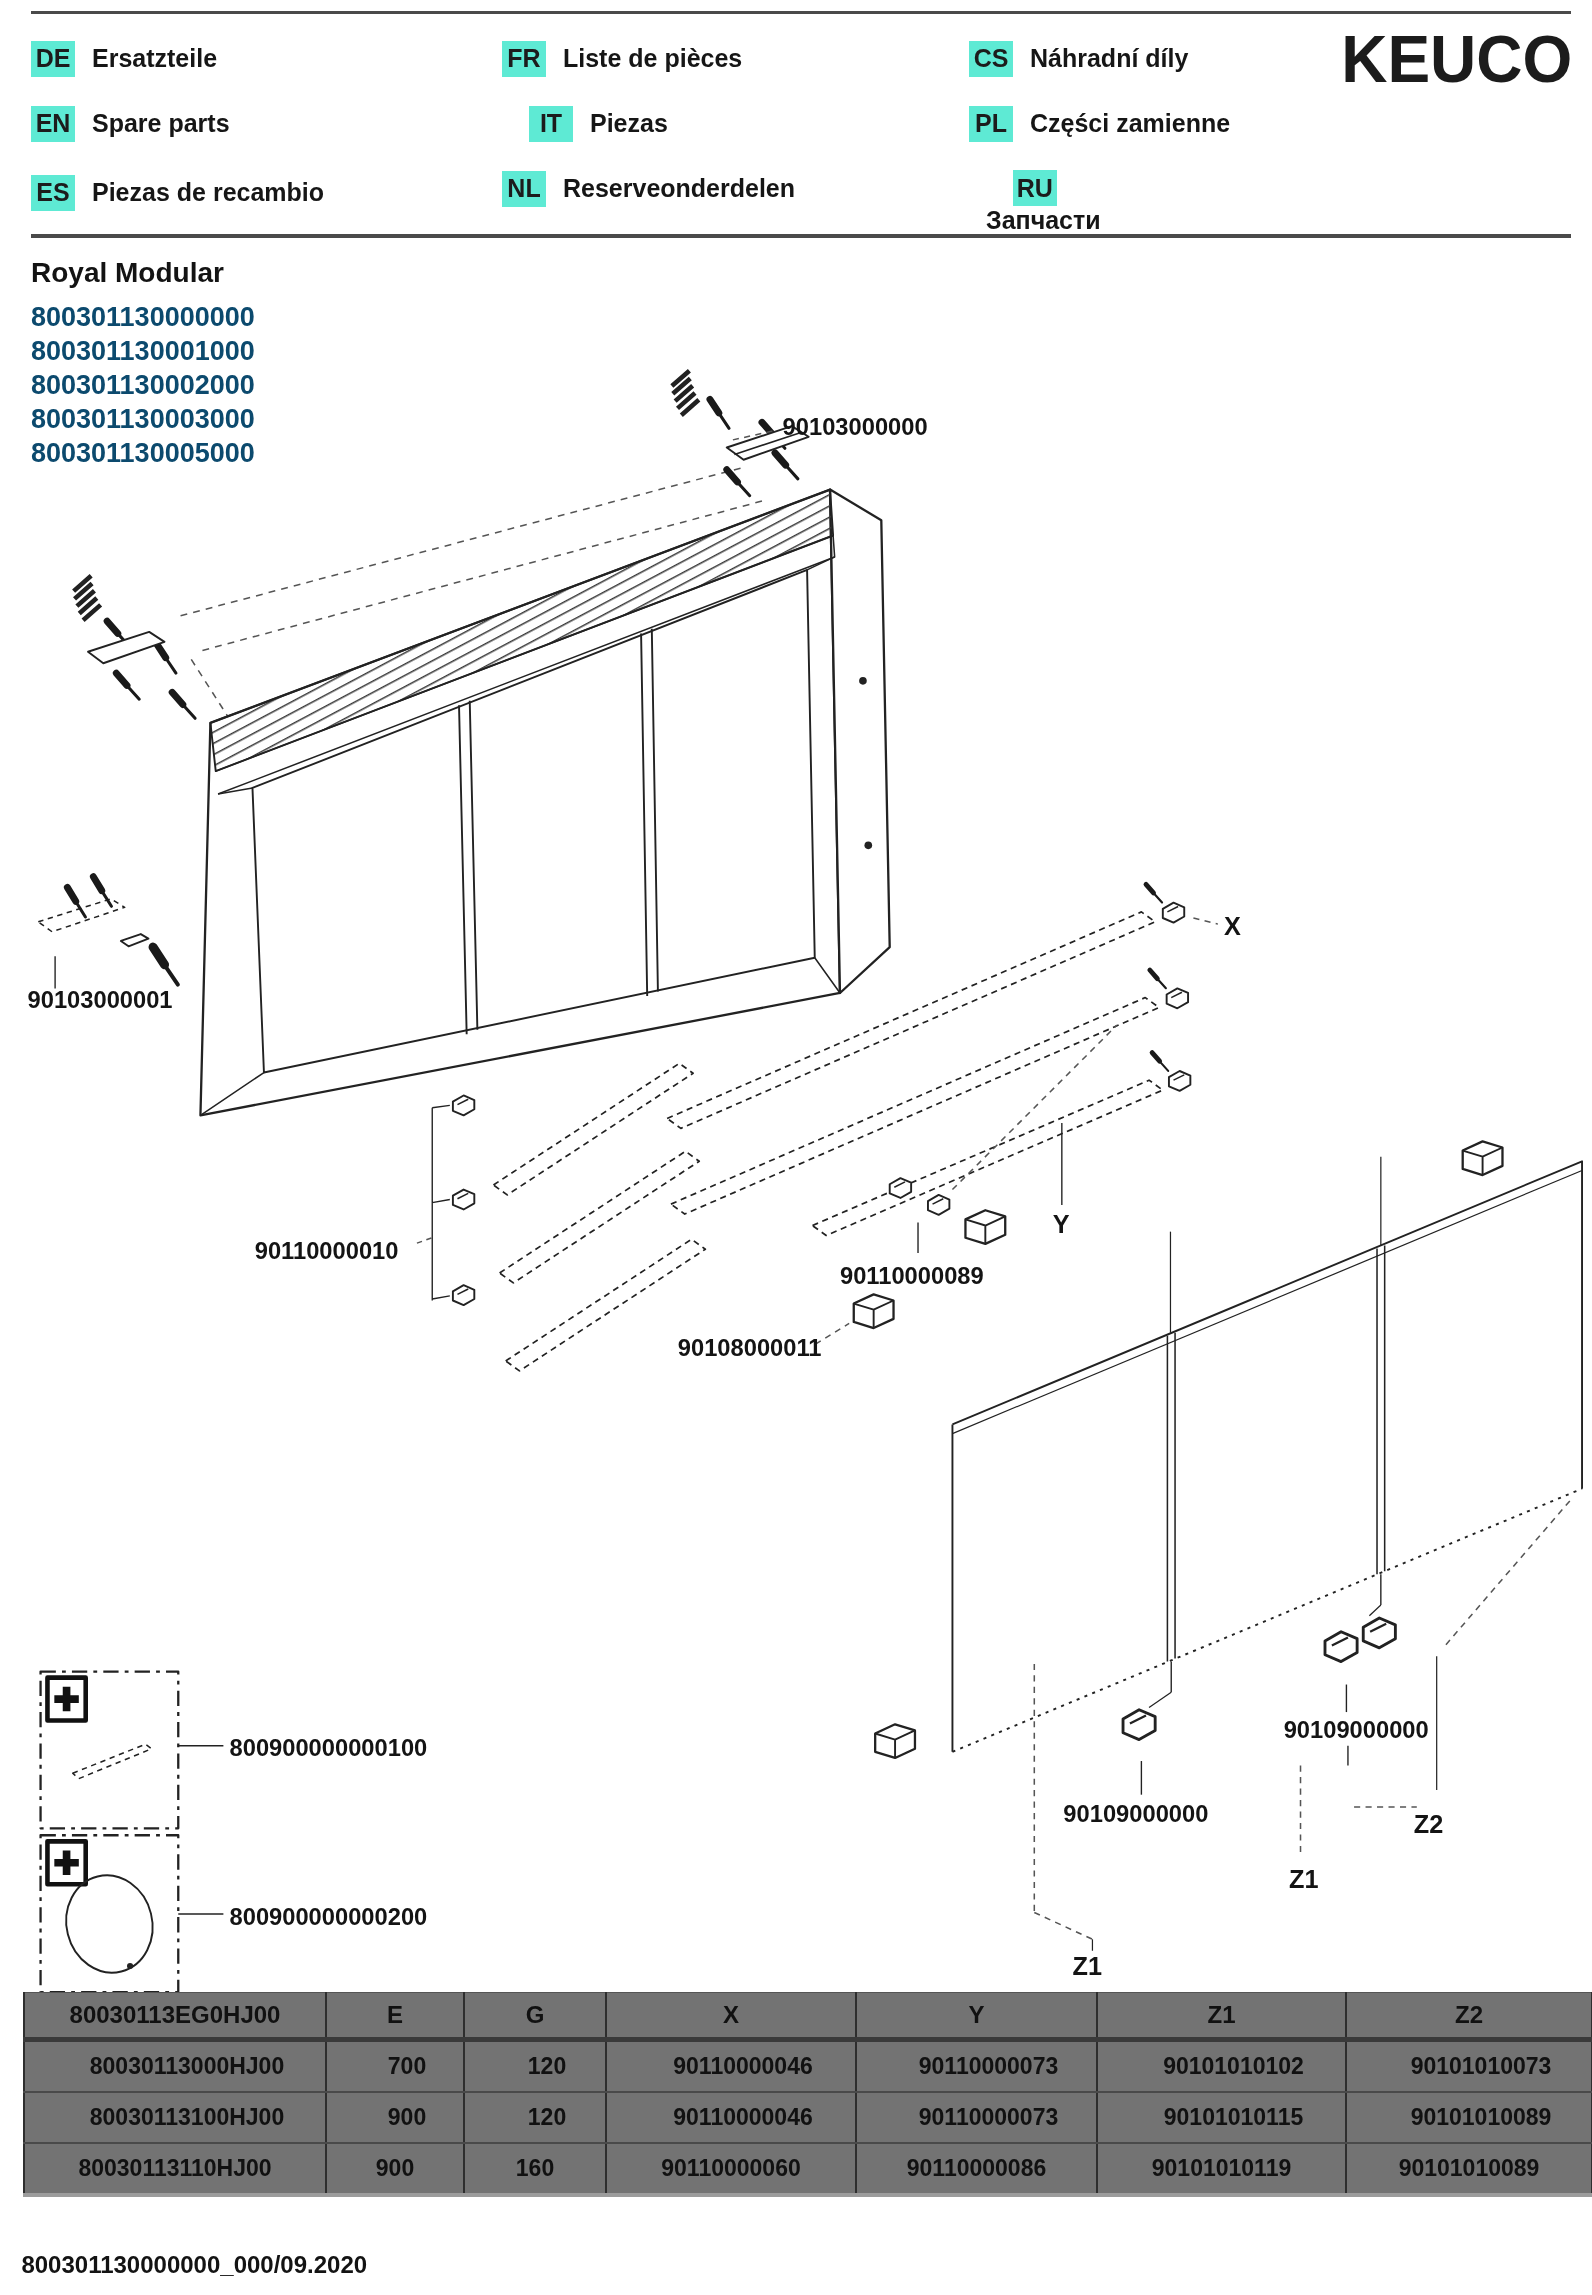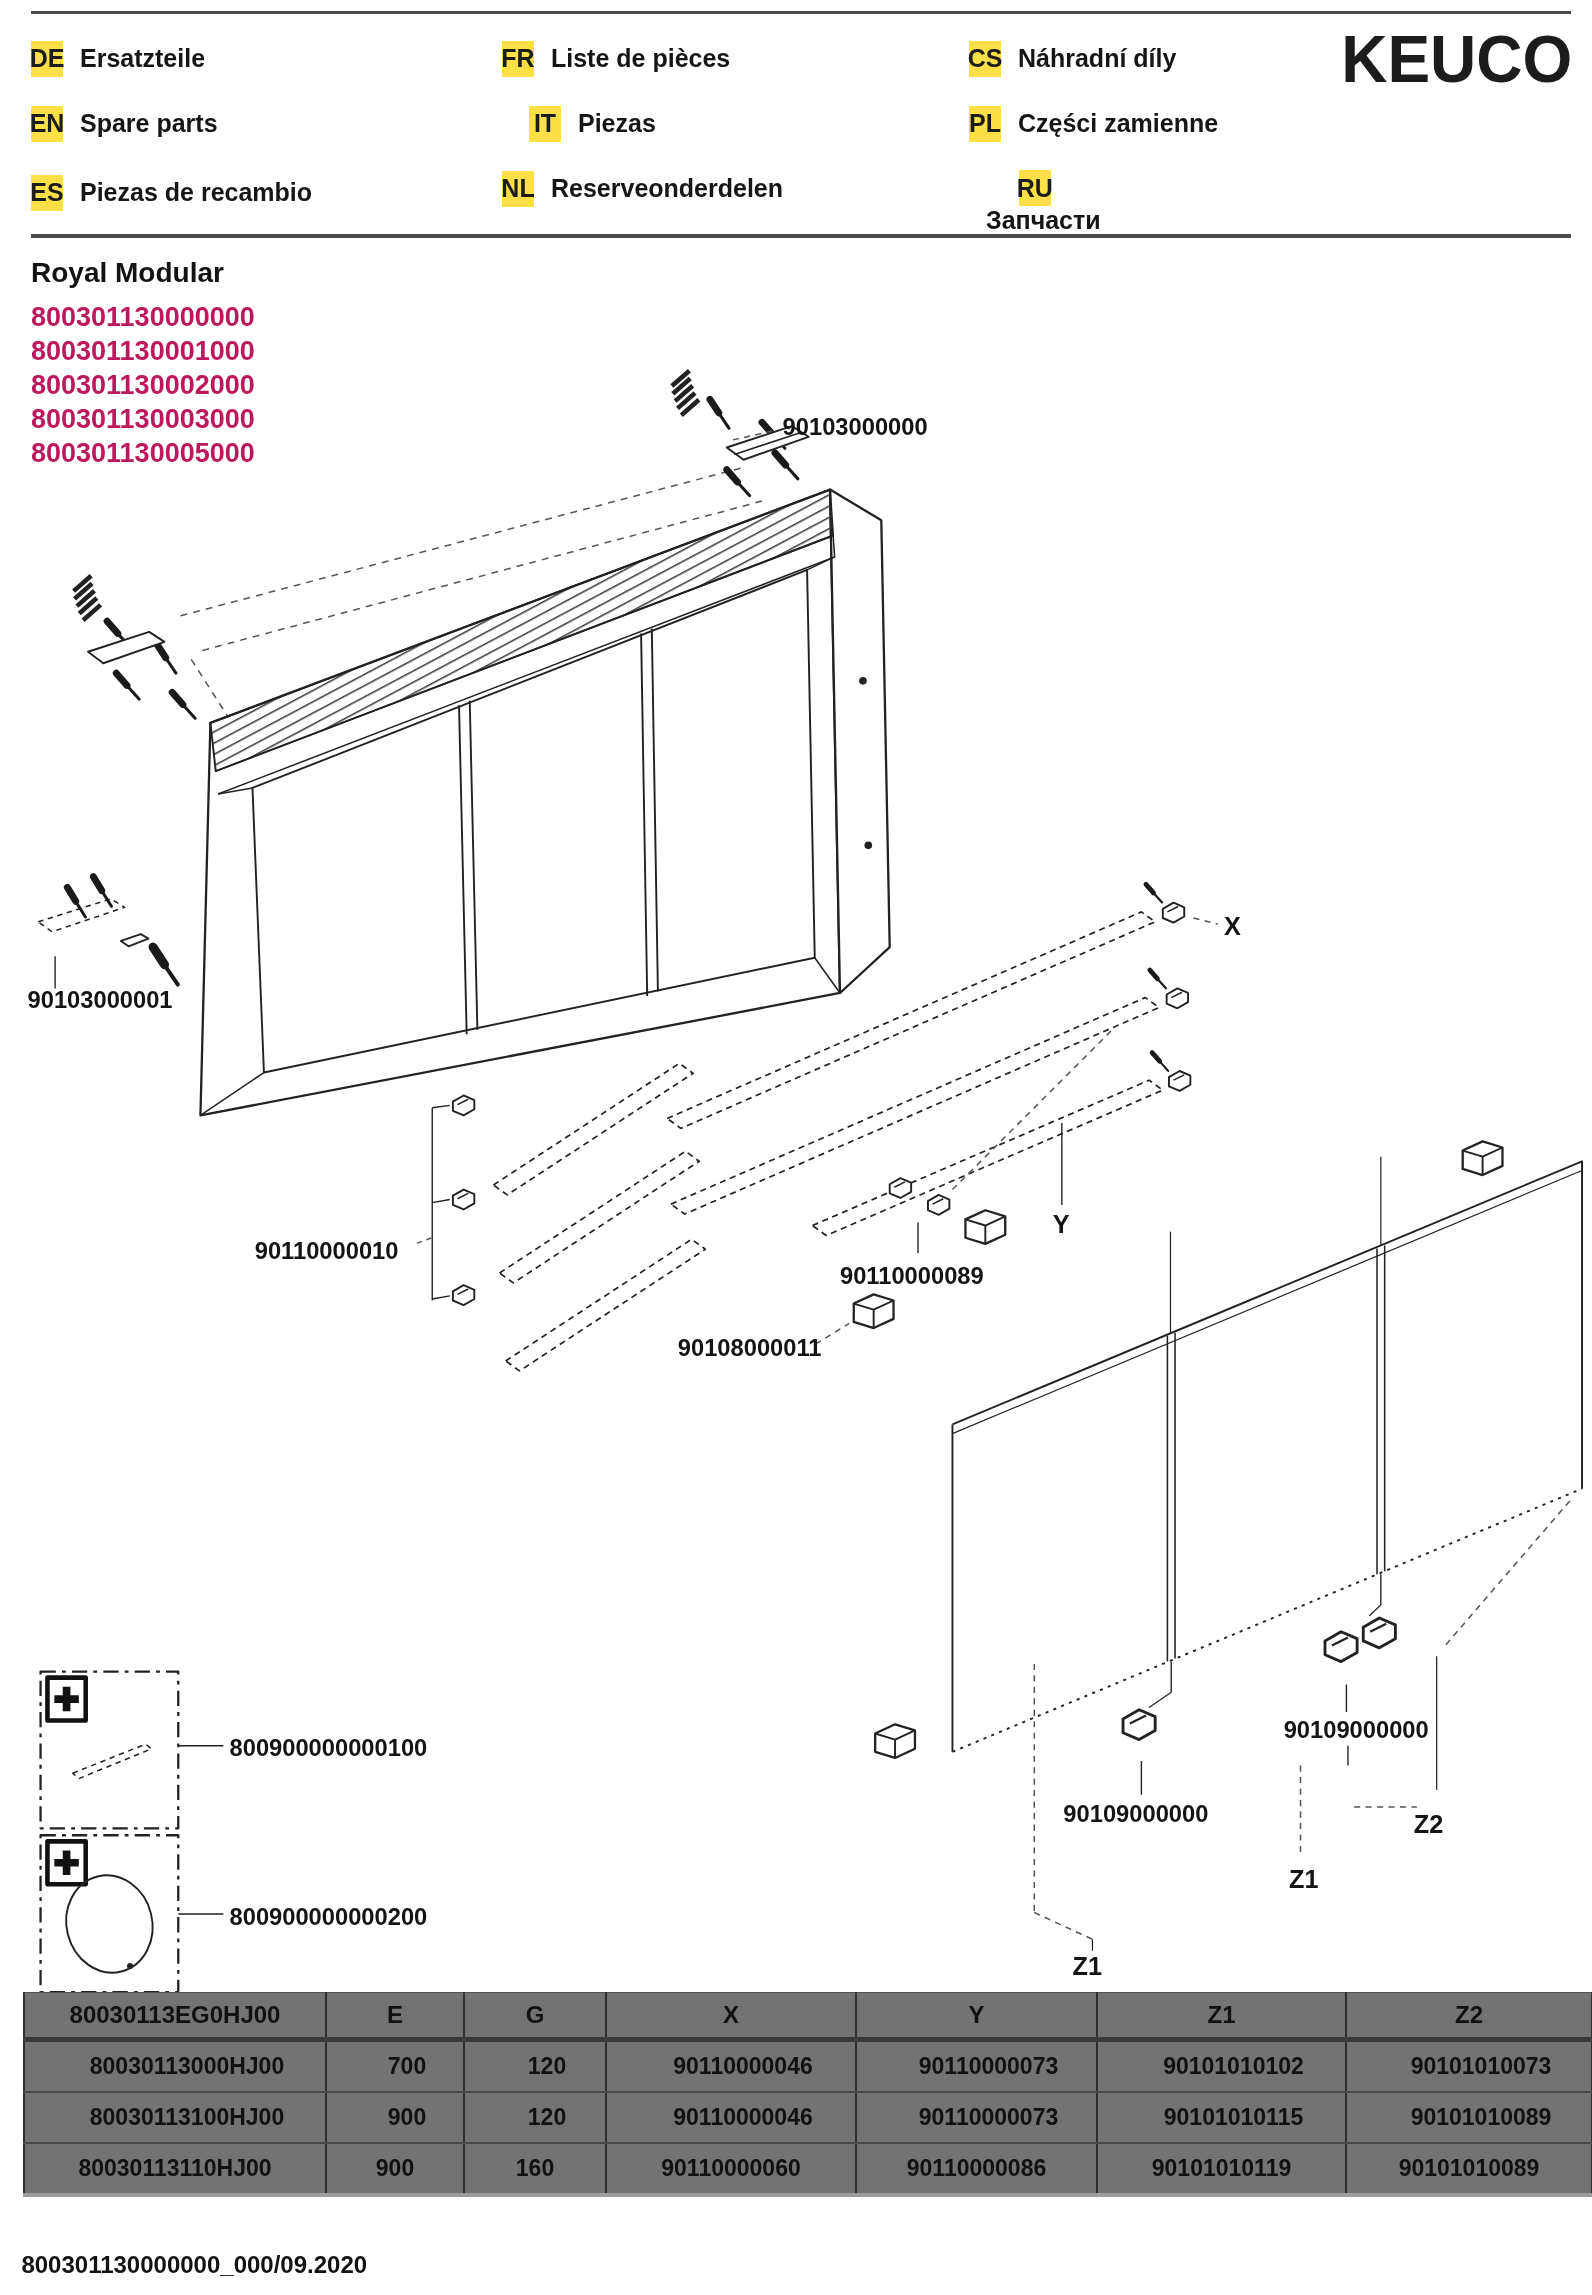--- a/index.html
+++ b/index.html
@@ -6,30 +6,30 @@
   .page{
     position:relative;width:1592px;height:2295px;background:#ffffff;
     font-family:"Liberation Sans",sans-serif;color:#111;overflow:hidden;
   }
   .hr{position:absolute;left:31px;width:1540px;height:3.8px;background:#4a4a4a;}
   .hr.top{top:10.7px;}
   .hr.mid{top:234px;}
   .lang{position:absolute;display:flex;align-items:center;height:37px;}
   .lang .badge{
     display:flex;align-items:center;justify-content:center;
-    width:32px;height:36px;background:#fde047;color:#1c1c1c;
+    width:44px;height:36px;background:#5eead4;color:#1c1c1c;
     font-weight:bold;font-size:25px;flex:0 0 auto;
   }
   .lang .lbl{margin-left:17px;font-weight:bold;font-size:25px;white-space:nowrap;color:#161616;}
   .logo{
     position:absolute;top:21.4px;right:20px;font-size:66px;font-weight:bold;
     letter-spacing:0px;color:#1c1c1c;transform:scaleX(0.97);transform-origin:right top;
   }
   .series{position:absolute;left:31px;top:257px;font-size:28px;font-weight:bold;color:#131313;}
-  .codes{position:absolute;left:31px;top:300px;font-size:27px;font-weight:bold;line-height:34px;color:#be185d;}
+  .codes{position:absolute;left:31px;top:300px;font-size:27px;font-weight:bold;line-height:34px;color:#0c4a6e;}
   svg.diagram{position:absolute;left:0;top:0;width:1592px;height:2295px;}
   svg.diagram text{font-family:"Liberation Sans",sans-serif;font-weight:bold;font-size:31px;fill:#141414;}
   svg.diagram .ref{font-size:33px;}
   .parts-table{position:absolute;left:23px;top:1992px;}
   table{border-collapse:collapse;table-layout:fixed;width:1569px;background:#737373;}
   th,td{
     border-left:2.3px solid #2e2e2e;border-right:2.3px solid #2e2e2e;
     text-align:center;font-weight:bold;padding:0;overflow:hidden;white-space:nowrap;
   }
   thead th{border-top:1.5px solid #555;border-bottom:5.4px solid #3a3a3a;height:44px;font-size:24px;}

